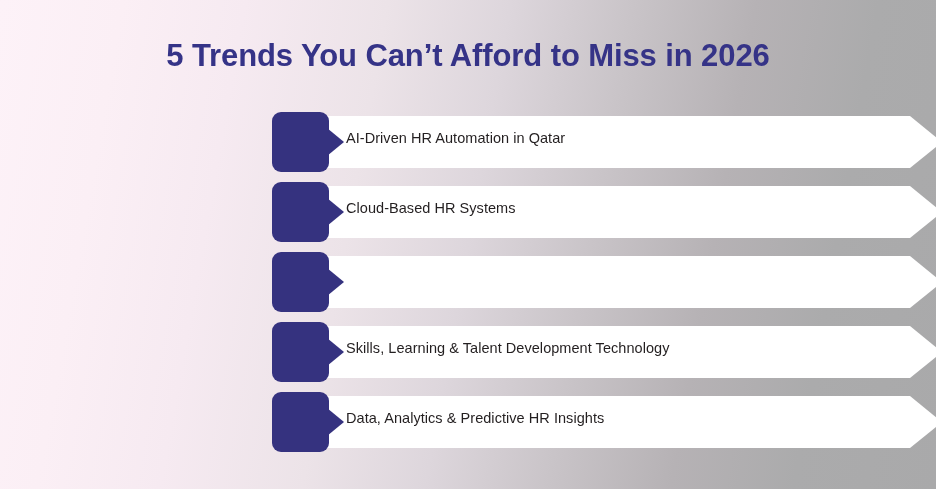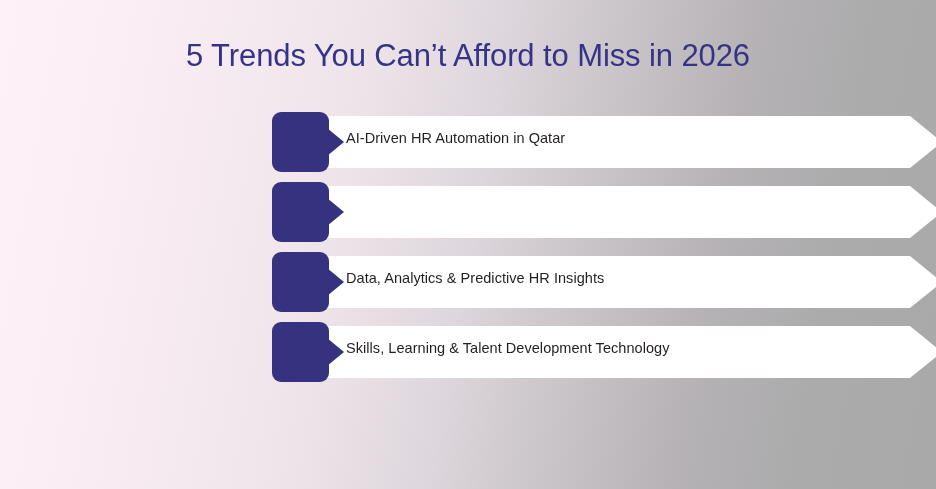--- a/index.html
+++ b/index.html
@@ -29,21 +29,21 @@
     overflow: hidden;
   }
   #page-title {
     position: absolute;
     left: 0;
     right: 0;
     top: 38px;
     text-align: center;
     color: #353387;
     font-size: 31px;
-    font-weight: normal;
+    font-weight: bold;
     letter-spacing: -0.1px;
     font-family: "Liberation Sans", sans-serif;
     white-space: nowrap;
   }
   #trend-list {
     position: absolute;
     left: 272px;
     top: 112px;
     width: 400px;
   }
@@ -138,20 +138,38 @@
           <circle cx="17" cy="26.5" r="1.9"></circle>
           <path d="M10.5 30.5 h5.5"></path>
           <line x1="4" y1="25" x2="1.8" y2="25"></line>
           <line x1="22.5" y1="25" x2="24.7" y2="25"></line>
           <path d="M7 34 v3 h12.5 v-3"></path>
           <line x1="4.5" y1="37.5" x2="22" y2="37.5"></line>
         </svg>
       </div>
     </div>
 
+    <div class="trend-row">
+      <div class="banner"></div>
+      <div class="banner-label">Cloud-Based HR Systems</div>
+      <div class="icon-tile"></div>
+      <div class="tile-arrow"></div>
+      <div class="tile-svg">
+        <svg viewBox="0 0 44 46" fill="none" stroke="#ffffff" stroke-width="1.5" stroke-linecap="round" stroke-linejoin="round">
+          <circle cx="13" cy="8.5" r="4.3"></circle>
+          <path d="M6 19 c0.6 -4.6 3.6 -6.6 7 -6.6 c3.4 0 6.4 2 7 6.6"></path>
+          <circle cx="27" cy="9.5" r="4.3"></circle>
+          <path d="M20 20 c0.6 -4.6 3.6 -6.6 7 -6.6 c3.4 0 6.4 2 7 6.6"></path>
+          <path d="M3 21 h13 l2.5 3.5 h21 v15 a2 2 0 0 1 -2 2 h-32.5 a2 2 0 0 1 -2 -2 z"></path>
+          <rect x="24" y="28" width="13" height="9" rx="1.3"></rect>
+          <line x1="26.6" y1="31" x2="34.4" y2="31"></line>
+          <line x1="26.6" y1="34" x2="31.5" y2="34"></line>
+        </svg>
+      </div>
+    </div>
 
     <div class="trend-row">
       <div class="banner"></div>
       <div class="icon-tile"></div>
       <div class="tile-arrow"></div>
       <div class="tile-svg">
         <svg viewBox="0 0 44 46" fill="none" stroke="#ffffff" stroke-width="1.5" stroke-linecap="round" stroke-linejoin="round">
           <rect x="2.5" y="4" width="30" height="22" rx="1.6"></rect>
           <line x1="17.5" y1="26" x2="17.5" y2="29.5"></line>
           <g>
@@ -172,47 +190,47 @@
           <path d="M24.5 17 c-2 0.9 -3.2 2.9 -3.2 5.6 v7.5 h15.5 v-7.5 c0 -3.4 -1.9 -5.6 -4.8 -6.2"></path>
           <line x1="29" y1="30.1" x2="29" y2="42"></line>
           <path d="M29 34.5 l-4.5 7.5"></path>
           <path d="M29 34.5 l4.5 7.5"></path>
         </svg>
       </div>
     </div>
 
     <div class="trend-row">
       <div class="banner"></div>
+      <div class="banner-label">Skills, Learning &amp; Talent Development Technology</div>
+      <div class="icon-tile"></div>
+      <div class="tile-arrow"></div>
+      <div class="tile-svg">
+        <svg viewBox="0 0 44 46" fill="none" stroke="#ffffff" stroke-width="1.5" stroke-linecap="round" stroke-linejoin="round">
+          <path d="M10 14.5 v-10 M10 4.5 l-2.6 3 M10 4.5 l2.6 3"></path>
+          <path d="M32 14.5 v-10 M32 4.5 l-2.6 3 M32 4.5 l2.6 3"></path>
+          <path d="M21 8.5 L26.8 20 L39.5 21.8 L30.3 30.6 L32.5 43 L21 37.1 L9.5 43 L11.7 30.6 L2.5 21.8 L15.2 20 Z"></path>
+          <circle cx="21" cy="25.5" r="3.6"></circle>
+          <path d="M14.3 38 c0.6 -5.2 3.2 -7.4 6.7 -7.4 c3.5 0 6.1 2.2 6.7 7.4"></path>
+        </svg>
+      </div>
+    </div>
+
+    <div class="trend-row">
+      <div class="banner"></div>
       <div class="banner-label">Data, Analytics &amp; Predictive HR Insights</div>
       <div class="icon-tile"></div>
       <div class="tile-arrow"></div>
       <div class="tile-svg">
         <svg viewBox="0 0 44 46" fill="none" stroke="#ffffff" stroke-width="1.5" stroke-linecap="round" stroke-linejoin="round">
           <circle cx="22" cy="23" r="19.5"></circle>
           <path d="M10.5 20.5 L16 15 L20.5 19 L28 11.5"></path>
           <path d="M24.5 11.5 h4 v4"></path>
           <rect x="10" y="23.5" width="4.2" height="8" rx="0.7"></rect>
           <rect x="16.5" y="19.5" width="4.2" height="12" rx="0.7"></rect>
           <rect x="23" y="22" width="4.2" height="9.5" rx="0.7"></rect>
           <circle cx="29.5" cy="27" r="5"></circle>
           <line x1="33.2" y1="30.6" x2="36.5" y2="34"></line>
         </svg>
       </div>
     </div>
 
-    <div class="trend-row">
-      <div class="banner"></div>
-      <div class="banner-label">Skills, Learning &amp; Talent Development Technology</div>
-      <div class="icon-tile"></div>
-      <div class="tile-arrow"></div>
-      <div class="tile-svg">
-        <svg viewBox="0 0 44 46" fill="none" stroke="#ffffff" stroke-width="1.5" stroke-linecap="round" stroke-linejoin="round">
-          <path d="M10 14.5 v-10 M10 4.5 l-2.6 3 M10 4.5 l2.6 3"></path>
-          <path d="M32 14.5 v-10 M32 4.5 l-2.6 3 M32 4.5 l2.6 3"></path>
-          <path d="M21 8.5 L26.8 20 L39.5 21.8 L30.3 30.6 L32.5 43 L21 37.1 L9.5 43 L11.7 30.6 L2.5 21.8 L15.2 20 Z"></path>
-          <circle cx="21" cy="25.5" r="3.6"></circle>
-          <path d="M14.3 38 c0.6 -5.2 3.2 -7.4 6.7 -7.4 c3.5 0 6.1 2.2 6.7 7.4"></path>
-        </svg>
-      </div>
-    </div>
-
   </div>
 </div>
 
 </body></html>

